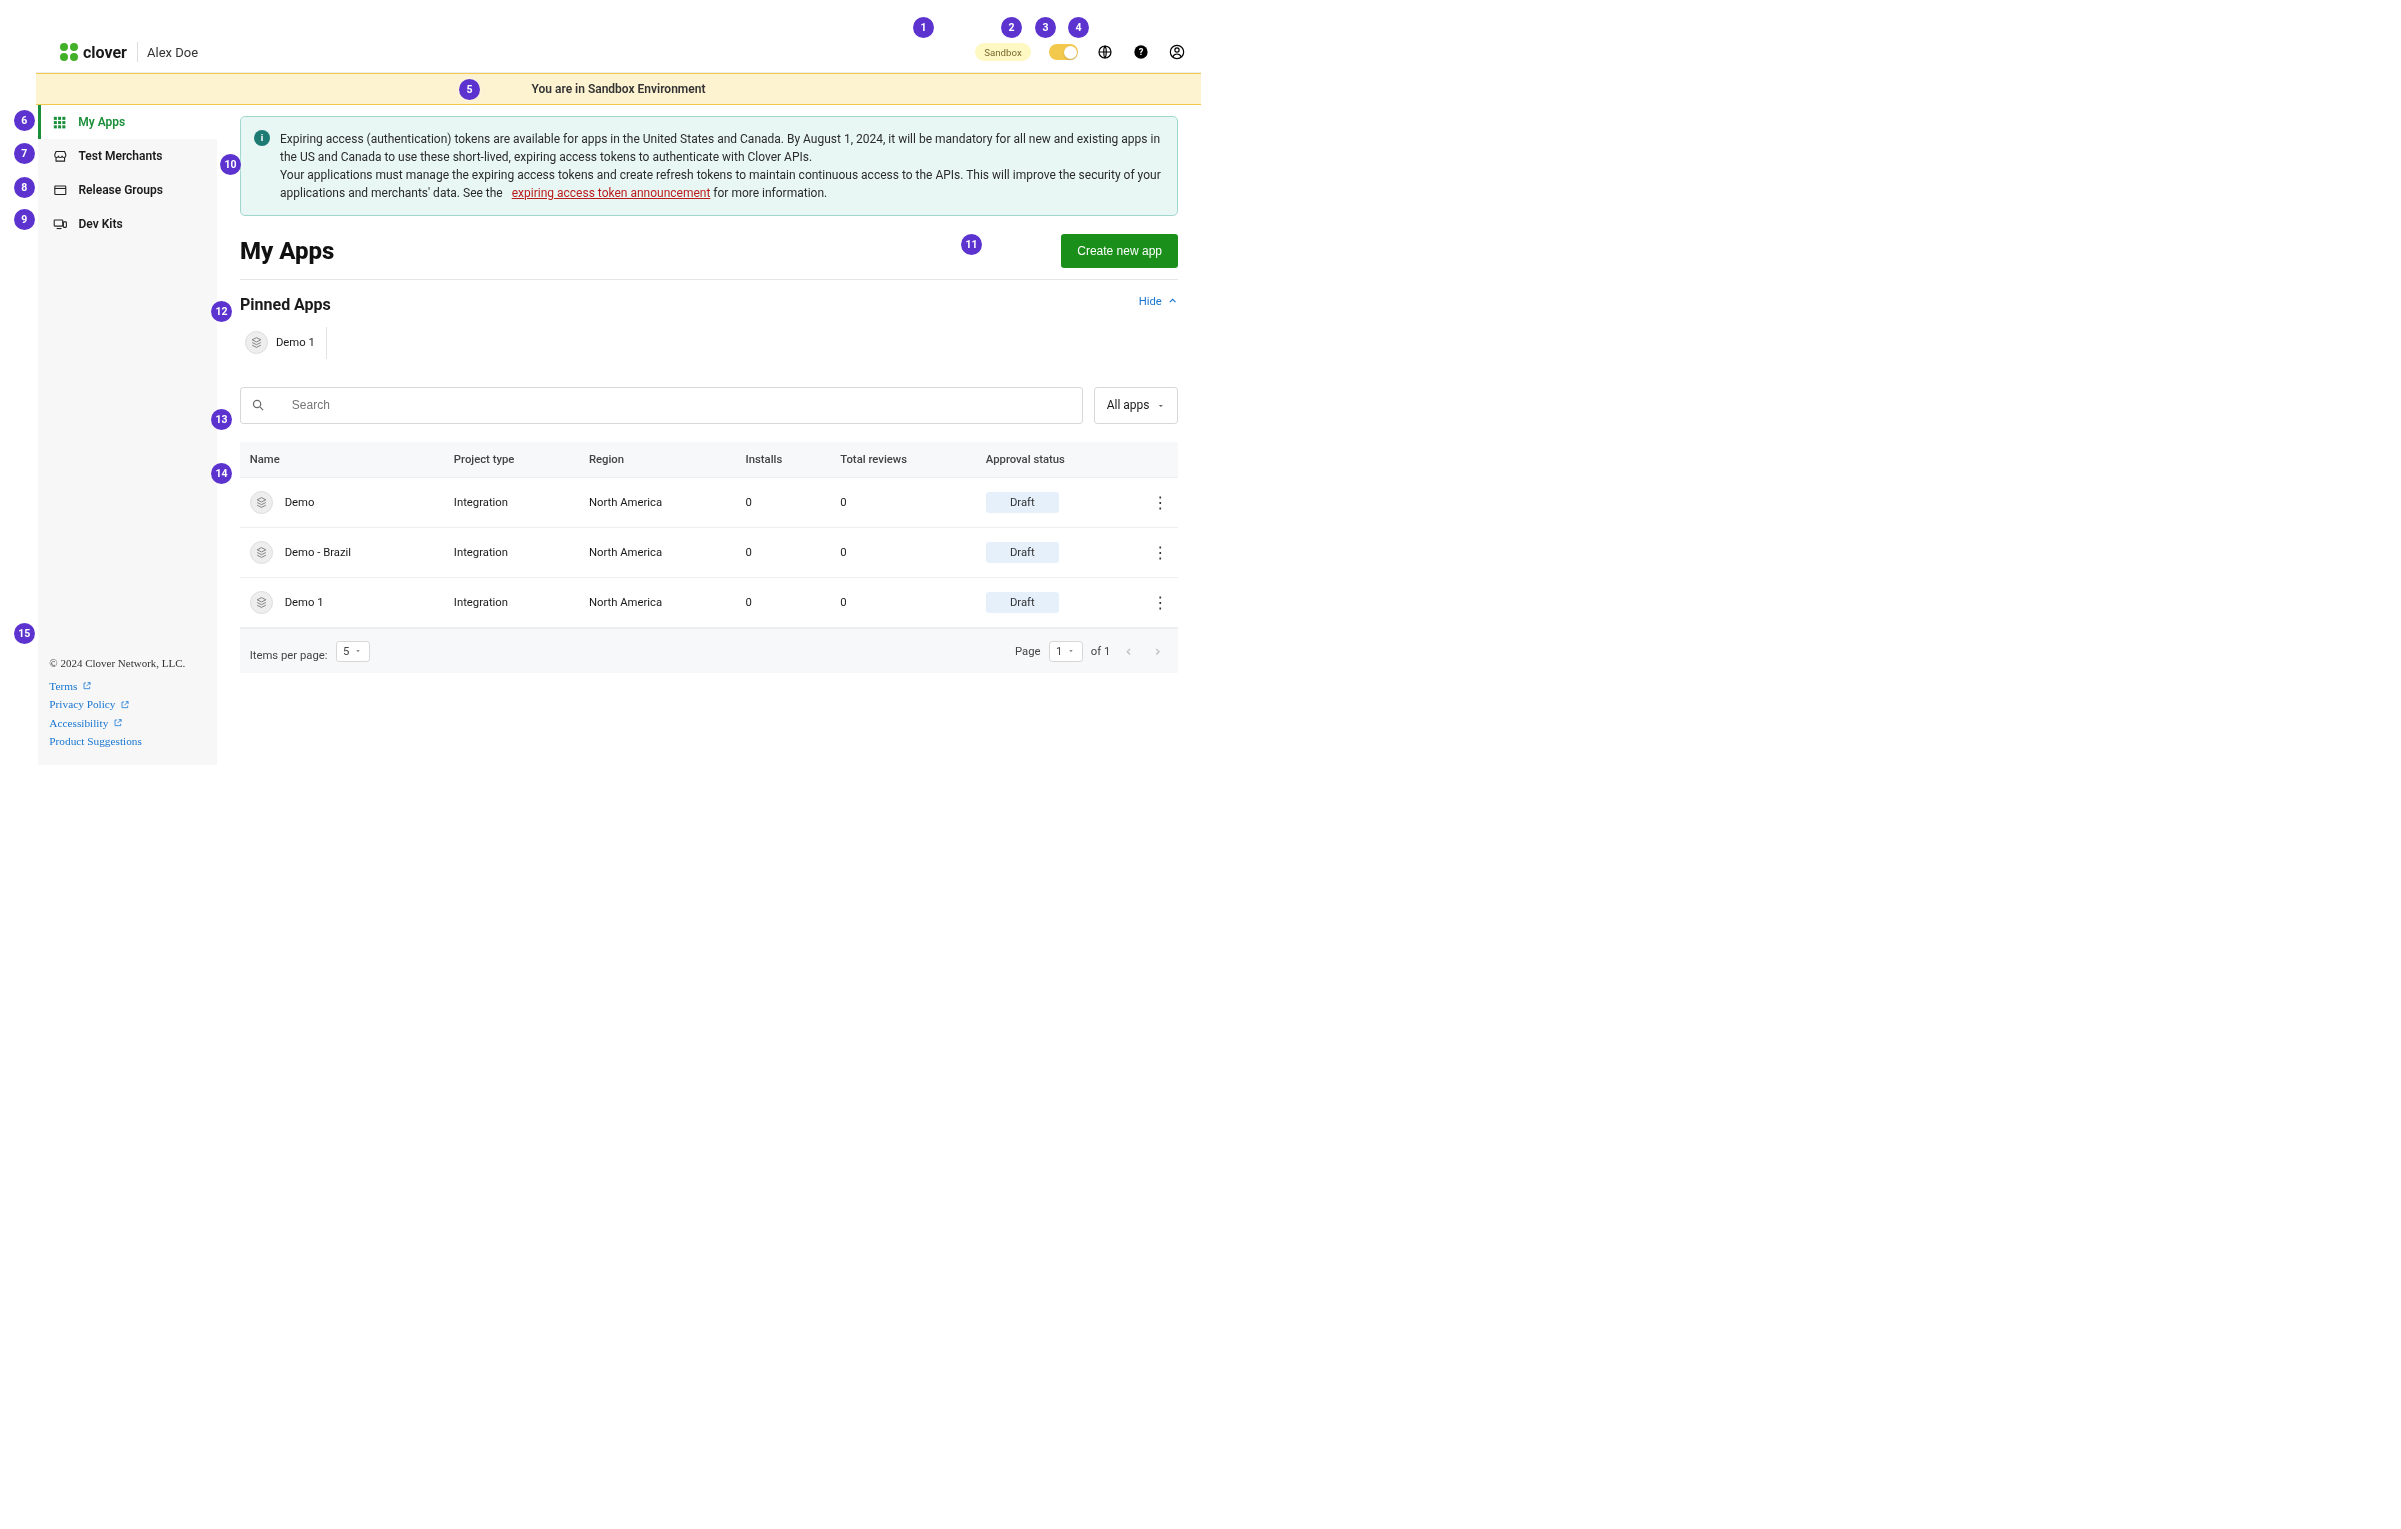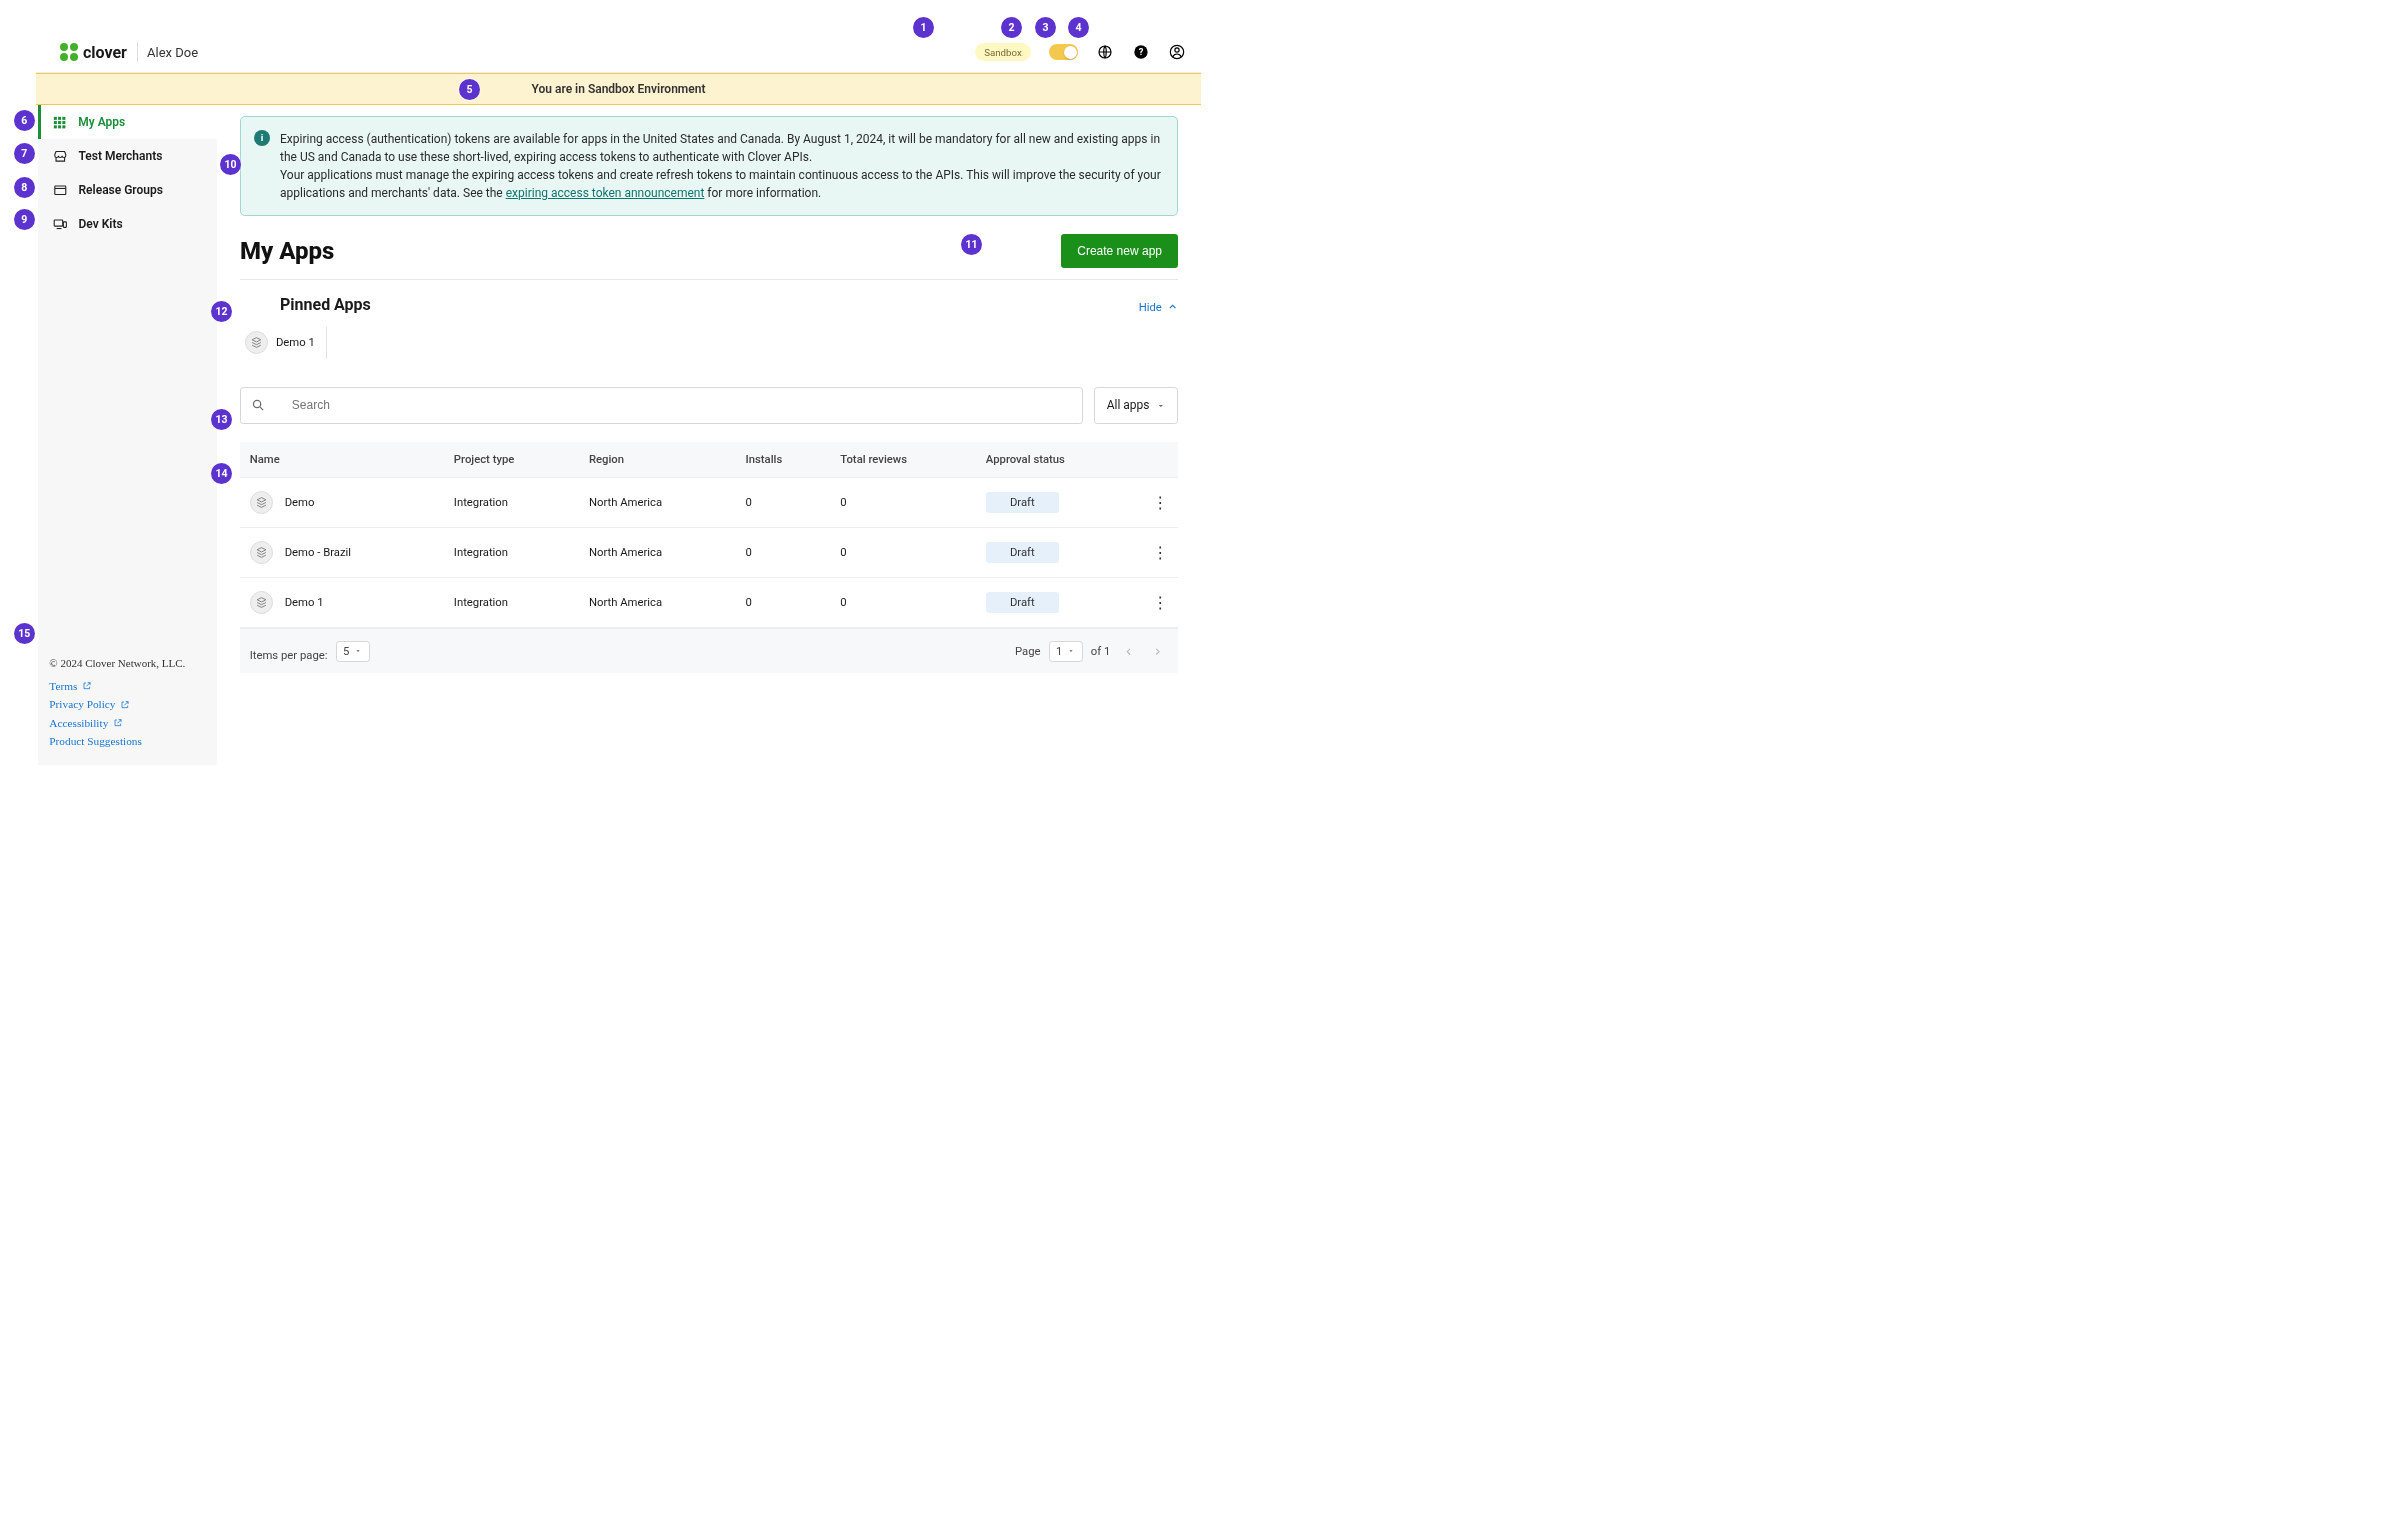--- a/index.html
+++ b/index.html
@@ -133,31 +133,31 @@
     line-height:1.5;
     color:#2b2b2b;
   }
   .info-banner .info-icon {
     position:absolute; left:13px; top:13px;
     width:16px; height:16px; border-radius:50%;
     background:#1e7b74; color:#fff;
     display:flex; align-items:center; justify-content:center;
     font-weight:700; font-size:9.7px;
   }
-  .info-banner a { color:#0f766e; text-decoration:underline; }
+  .info-banner a { color:#b91c1c; text-decoration:underline;margin-left:6px; }
 
   .page-title-row { display:flex; align-items:center; margin:18px 0 6.5px 0; }
   .page-title-row h1 { font-size:24px; font-weight:800; color:#111; }
   .create-btn {
     margin-left:auto; background:#1a8f1a; color:#fff; border:none;
     padding:9.7px 16px; font-size:12px; border-radius:3.2px; cursor:pointer;
   }
   .hr { border:none; border-top:0.8px solid #e6e6e6; margin:11.3px 0 14.6px 0; }
 
-  .section-head { display:flex; align-items:flex-end;margin-left:40px; }
+  .section-head { display:flex; align-items:flex-start; }
   .section-head h2 { font-size:16px; font-weight:700; }
   .hide-link { margin-left:auto; color:#1976d2; font-size:11.3px; display:flex; align-items:center; gap:4.9px; cursor:pointer; }
 
   .pinned-row { display:flex; gap:8px; margin-top:13px; }
   .pinned-item {
     display:flex; align-items:center; gap:8px;
     padding:4.9px 11.3px 4.9px 4.9px;
     border-right:0.8px solid #e2e2e2;
   }
   .app-chip-icon {

